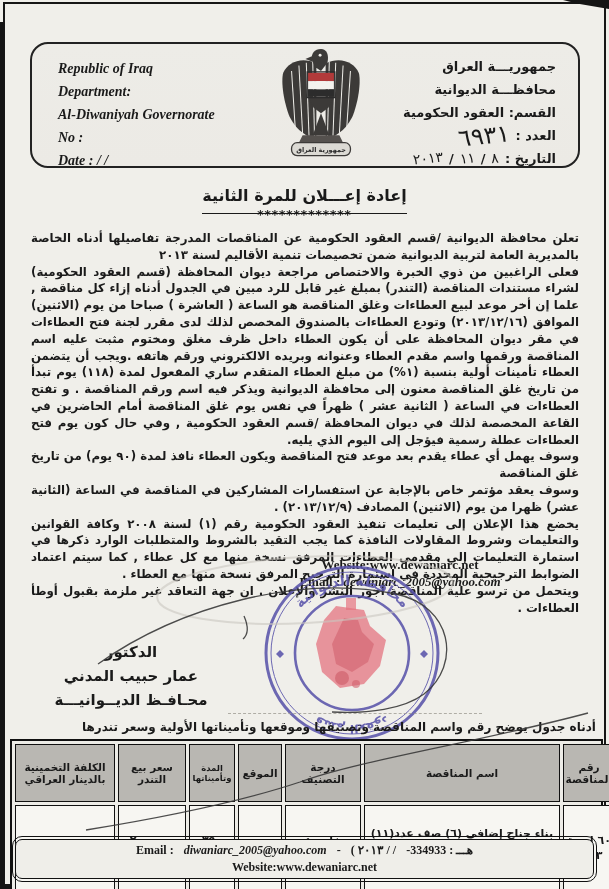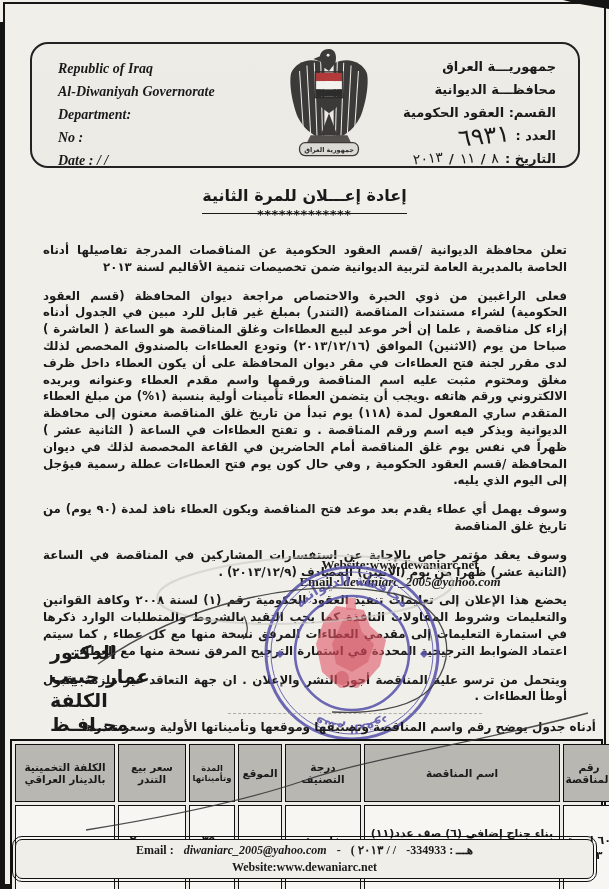--- a/index.html
+++ b/index.html
@@ -9,42 +9,42 @@
   .edge-left{position:absolute;left:0;top:22px;bottom:0;width:4px;background:#141414;}
   .edge-bottom{position:absolute;left:0;bottom:0;right:30px;height:3px;background:#141414;}
   .corner-mark{position:absolute;right:0;top:0;width:46px;height:9px;background:#141414;
         clip-path:polygon(0 0,100% 0,100% 100%,30% 40%);}
 
   
   .hdr-box{position:absolute;left:30px;top:42px;width:546px;height:122px;border:2px solid #222;
         border-radius:18px;display:flex;background:linear-gradient(180deg,#edecE7, #eceae5);}
   .hdr-en{flex:1.25;padding:13px 0 0 26px;font-family:"Liberation Serif",serif;font-style:italic;
         font-weight:bold;font-size:14px;line-height:23px;white-space:nowrap;}
-  .hdr-emblem{width:108px;display:flex;align-items:center;justify-content:center;}
+  .hdr-emblem{width:108px;display:flex;align-items:center;justify-content:flex-start;}
   .hdr-ar{flex:1;direction:rtl;text-align:right;padding:11px 22px 12px 0;font-size:13px;font-weight:bold;line-height:23px;}
   .ar-row{display:flex;direction:rtl;align-items:center;gap:6px;}
   .handwritten{font-weight:normal;transform:rotate(-6deg);display:inline-block;}
   .hw-big{font-size:24px;line-height:20px;}
   .hw-mid{font-size:14px;}
 
   
   .doc-title{position:absolute;top:186px;left:0;right:0;text-align:center;font-size:16px;font-weight:bold;}
   .doc-title span{border-bottom:1.6px solid #1a1a1a;padding-bottom:8px;}
   .stars{position:absolute;top:208px;left:0;right:0;text-align:center;font-size:12px;font-weight:bold;letter-spacing:1px;}
   .body-text{position:absolute;top:230px;left:31px;right:30px;direction:rtl;text-align:justify;
         font-size:11.8px;font-weight:bold;line-height:16.8px;}
-  .body-text p{margin:12px;}
+  .body-text p{margin:0;}
   .links{position:absolute;top:556px;left:235px;width:330px;text-align:center;font-family:"Liberation Serif",serif;
         font-weight:bold;font-size:13px;line-height:17px;}
   .links .em-val{font-style:italic;}
 
   
   .stamp{position:absolute;left:252px;top:560px;}
-  .sig-block{position:absolute;left:50px;top:640px;width:162px;text-align:left;direction:rtl;
-        font-size:19px;font-weight:bold;line-height:24px;}
+  .sig-block{position:absolute;left:50px;top:640px;width:162px;text-align:center;direction:rtl;
+        font-size:15px;font-weight:bold;line-height:24px;}
   .overlay{position:absolute;left:0;top:0;pointer-events:none;}
   .perf-line{position:absolute;left:228px;top:713px;width:254px;border-top:1.5px dashed #9a978f;opacity:.75;}
 
   
   .table-intro{position:absolute;top:720px;right:13px;font-size:12px;font-weight:bold;direction:rtl;margin-left:44px;}
   .table-wrap{position:absolute;left:10px;top:739px;width:589px;border:2.5px solid #111;background:#edece7;}
   table{width:100%;border-spacing:3px;table-layout:fixed;direction:rtl;}
   th,td{border:1.6px solid #111;text-align:center;vertical-align:middle;padding:11px 2px;overflow:hidden;}
   th{background:#b9b7b2;font-size:10.5px;font-weight:bold;height:34px;line-height:12px;}
   th.small{font-size:8.5px;line-height:10px;}
@@ -64,22 +64,22 @@
 
 <div class="page">
   <div class="frame"></div>
   <div class="edge-left"></div>
   <div class="edge-bottom"></div>
   <div class="corner-mark"></div>
 
   <div class="hdr-box">
     <div class="hdr-en">
       <div>Republic of Iraq</div>
+      <div>Department:</div>
       <div>Al-Diwaniyah Governorate</div>
-      <div>Department:</div>
       <div>No :</div>
       <div>Date :      /      /</div>
     </div>
     <div class="hdr-emblem">
       <svg width="92" height="116" viewBox="0 0 100 126">
         <g fill="#3c3a38">
           <path d="M45,18 C30,10 14,16 9,28 C6,38 10,62 16,76 C24,92 36,98 45,100 Z"></path>
           <path d="M55,18 C70,10 86,16 91,28 C94,38 90,62 84,76 C76,92 64,98 55,100 Z"></path>
         </g>
         <g stroke="#efeee9" stroke-width="1.1">
@@ -171,21 +171,21 @@
       <path d="M84,46 L112,50 L118,66 L134,80 L128,106 L112,124 L88,128 L70,112 L64,84 L72,60 Z" fill="#e25566" opacity="0.75"></path>
       <path d="M92,58 L106,60 L110,72 L122,84 L116,102 L100,112 L84,104 L80,84 Z" fill="#c93f50" opacity="0.6"></path>
       <circle cx="90" cy="118" r="7" fill="#c93f50" opacity="0.7"></circle>
       <circle cx="104" cy="124" r="4" fill="#c93f50" opacity="0.6"></circle>
       <rect x="94" y="38" width="10" height="12" fill="#e25566" opacity="0.7"></rect>
     </g>
   </svg>
 
   <div class="sig-block">
     <div>الدكتور</div>
-    <div>عمار حبيب الكلفة</div>
+    <div>عمار حبيب المدني</div>
     <div>محـافـظ الديــوانيـــة</div>
   </div>
 
   <div class="perf-line"></div>
 
   <div class="table-intro">أدناه جدول يوضح رقم واسم المناقصة وتصنيفها وموقعها وتأميناتها الأولية وسعر تندرها</div>
 
   <div class="table-wrap">
     <table>
       <colgroup>

